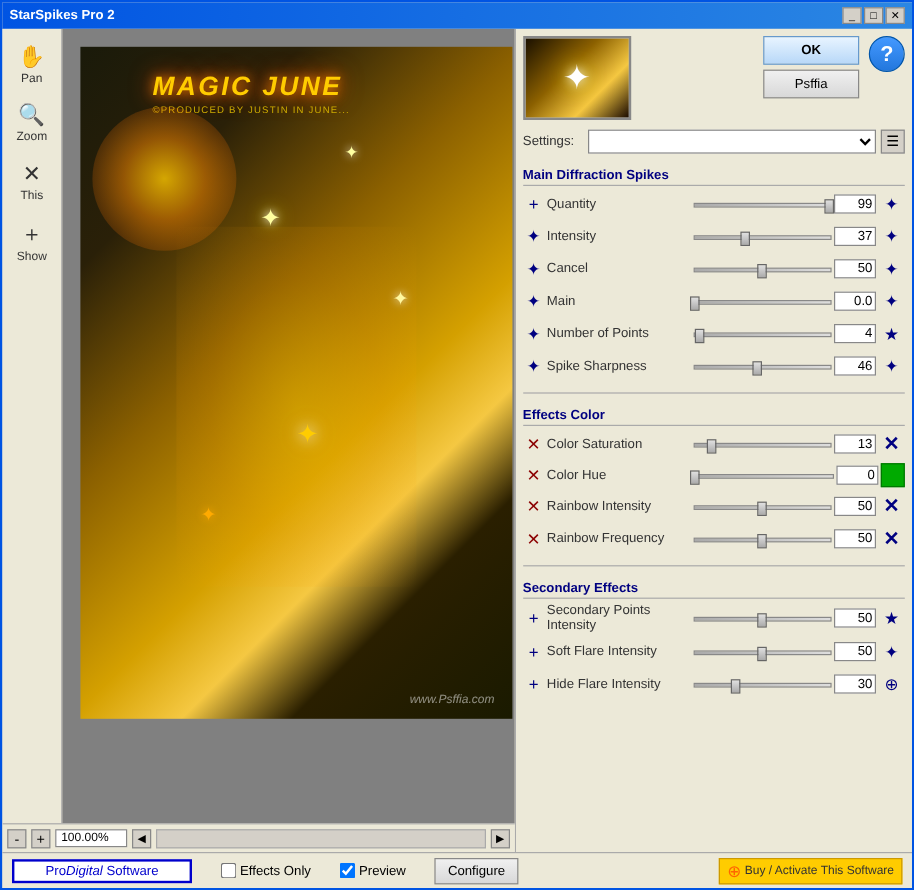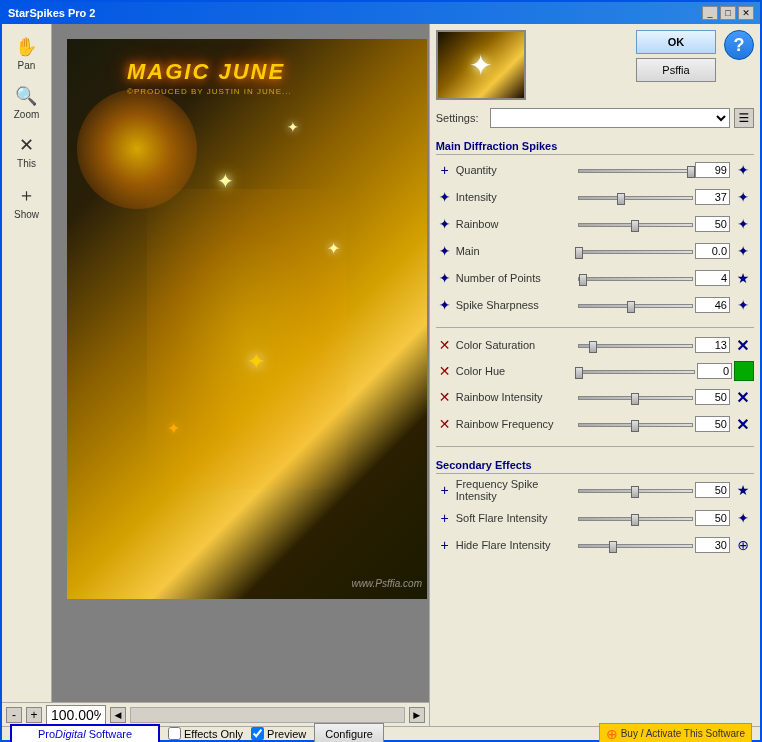--- a/index.html
+++ b/index.html
@@ -139,21 +139,21 @@
       background: #d4d0c8;
       border: 1px solid #888;
       cursor: pointer;
       font-size: 12px;
       display: flex; align-items: center; justify-content: center;
     }
     .zoom-display {
       border: 1px solid #888;
       background: white;
       padding: 1px 4px;
-      font-size: 14px;
+      font-size: 10px;
       width: 60px;
     }
     .scrollbar-h {
       flex: 1;
       height: 16px;
       background: #d4d0c8;
       border: 1px solid #aaa;
     }
     .scroll-arrow {
       width: 16px; height: 16px;
@@ -322,27 +322,27 @@
       top: -4px;
       width: 8px;
       height: 12px;
       background: linear-gradient(to bottom, #e0e0e0, #aaaaaa);
       border: 1px solid #666;
       transform: translateX(-50%);
     }
     .divider { height: 1px; background: #aaa; margin: 6px 0; }
     
     .bottom-bar {
-      height: 14px;
+      height: 30px;
       background: #ece9d8;
       border-top: 1px solid #aaa;
       display: flex;
       align-items: center;
       padding: 0 8px;
-      gap: 8px;
+      gap: 24px;
     }
     .brand-pro { font-style: normal; color: #0000cc; }
     .brand-digital { font-style: italic; color: #0000cc; }
     .brand-software { color: #0000cc; font-style: normal; }
     .checkbox-label {
       display: flex;
       align-items: center;
       gap: 3px;
       font-size: 11px;
       cursor: pointer;
@@ -351,21 +351,21 @@
       height: 22px;
       padding: 0 10px;
       background: linear-gradient(to bottom, #f0f0f0, #d8d8d8);
       border: 1px solid #888;
       cursor: pointer;
       font-size: 11px;
     }
     .watermark {
       position: absolute;
       bottom: 10px;
-      right: 5px;
+      right: 15px;
       color: rgba(255,255,255,0.5);
       font-size: 10px;
       font-style: italic;
     }
     .left-content {
       display: flex;
       flex: 1;
       overflow: hidden;
     }
     .activation-badge {
@@ -490,21 +490,21 @@
             <div class="param-slider-container">
               <div class="slider-track">
                 <div class="slider-thumb" style="left: 37%;"></div>
               </div>
             </div>
             <input type="text" class="param-value" value="37" style="">
             <div class="param-icon-right" style="color: rgb(0, 0, 128);">✦</div>
           </div>
           <div class="param-row">
             <div class="param-icon-left" style="color: rgb(0, 0, 128); font-size: 14px;">✦</div>
-            <div class="param-label">Rainbow</div>
+            <div class="param-label">Cancel</div>
             <div class="param-slider-container">
               <div class="slider-track">
                 <div class="slider-thumb" style="left: 50%;"></div>
               </div>
             </div>
             <input type="text" class="param-value" value="50" style="">
             <div class="param-icon-right" style="color: rgb(0, 0, 128);">✦</div>
           </div>
           <div class="param-row">
             <div class="param-icon-left" style="color: rgb(0, 0, 128); font-size: 14px;">✦</div>
@@ -536,20 +536,21 @@
                 <div class="slider-thumb" style="left: 46%;"></div>
               </div>
             </div>
             <input type="text" class="param-value" value="46" style="">
             <div class="param-icon-right" style="color: rgb(0, 0, 128);">✦</div>
           </div>
         </div>
 
       <div class="divider"></div>
 
+      <div class="section-header">Effects Color</div>
       <div id="effects-color-params">
           <div class="param-row">
             <div class="param-icon-left" style="color: rgb(139, 0, 0); font-size: 14px;">✕</div>
             <div class="param-label">Color Saturation</div>
             <div class="param-slider-container">
               <div class="slider-track">
                 <div class="slider-thumb" style="left: 13%;"></div>
               </div>
             </div>
             <input type="text" class="param-value" value="13" style="">
@@ -589,21 +590,21 @@
             <div class="param-icon-right" style="color: rgb(0, 0, 128); font-size: 16px; font-weight: bold;">✕</div>
           </div>
         </div>
 
       <div class="divider"></div>
 
       <div class="section-header">Secondary Effects</div>
       <div id="secondary-effects-params">
           <div class="param-row">
             <div class="param-icon-left" style="color: rgb(0, 0, 128); font-size: 14px;">+</div>
-            <div class="param-label">Frequency Spike Intensity</div>
+            <div class="param-label">Secondary Points Intensity</div>
             <div class="param-slider-container">
               <div class="slider-track">
                 <div class="slider-thumb" style="left: 50%;"></div>
               </div>
             </div>
             <input type="text" class="param-value" value="50" style="">
             <div class="param-icon-right" style="color: rgb(0, 0, 128);">★</div>
           </div>
           <div class="param-row">
             <div class="param-icon-left" style="color: rgb(0, 0, 128); font-size: 14px;">+</div>

